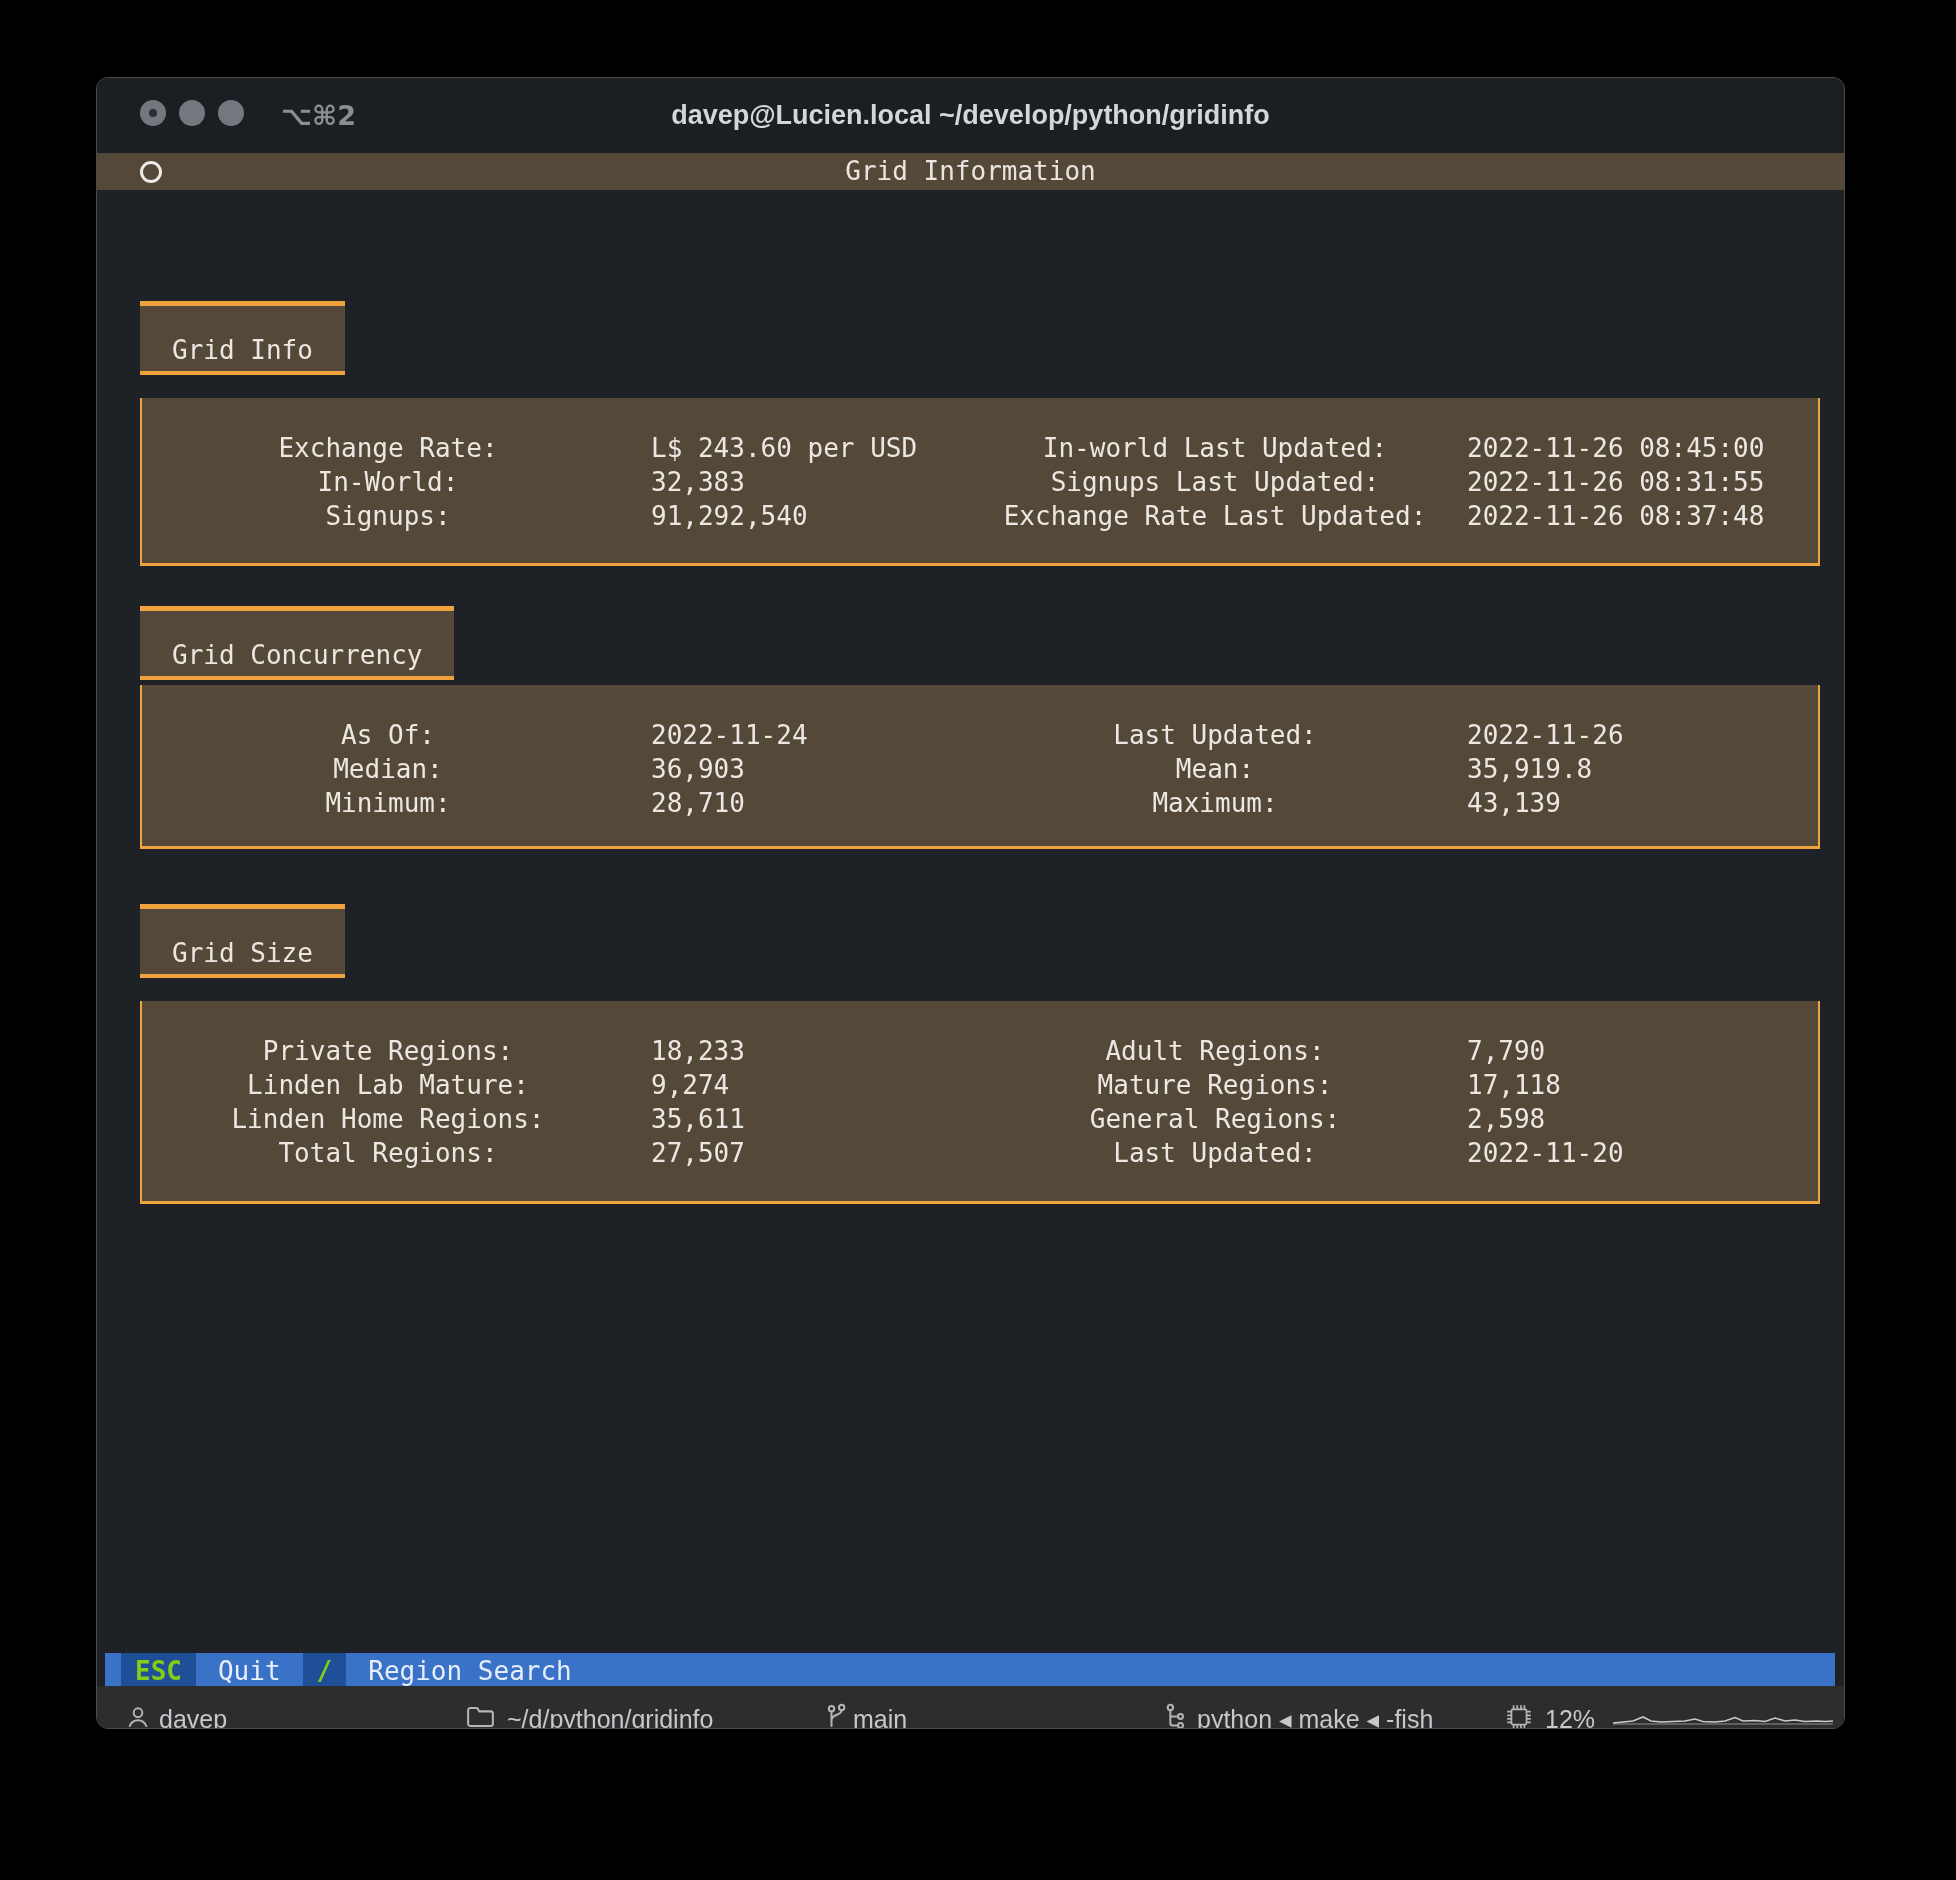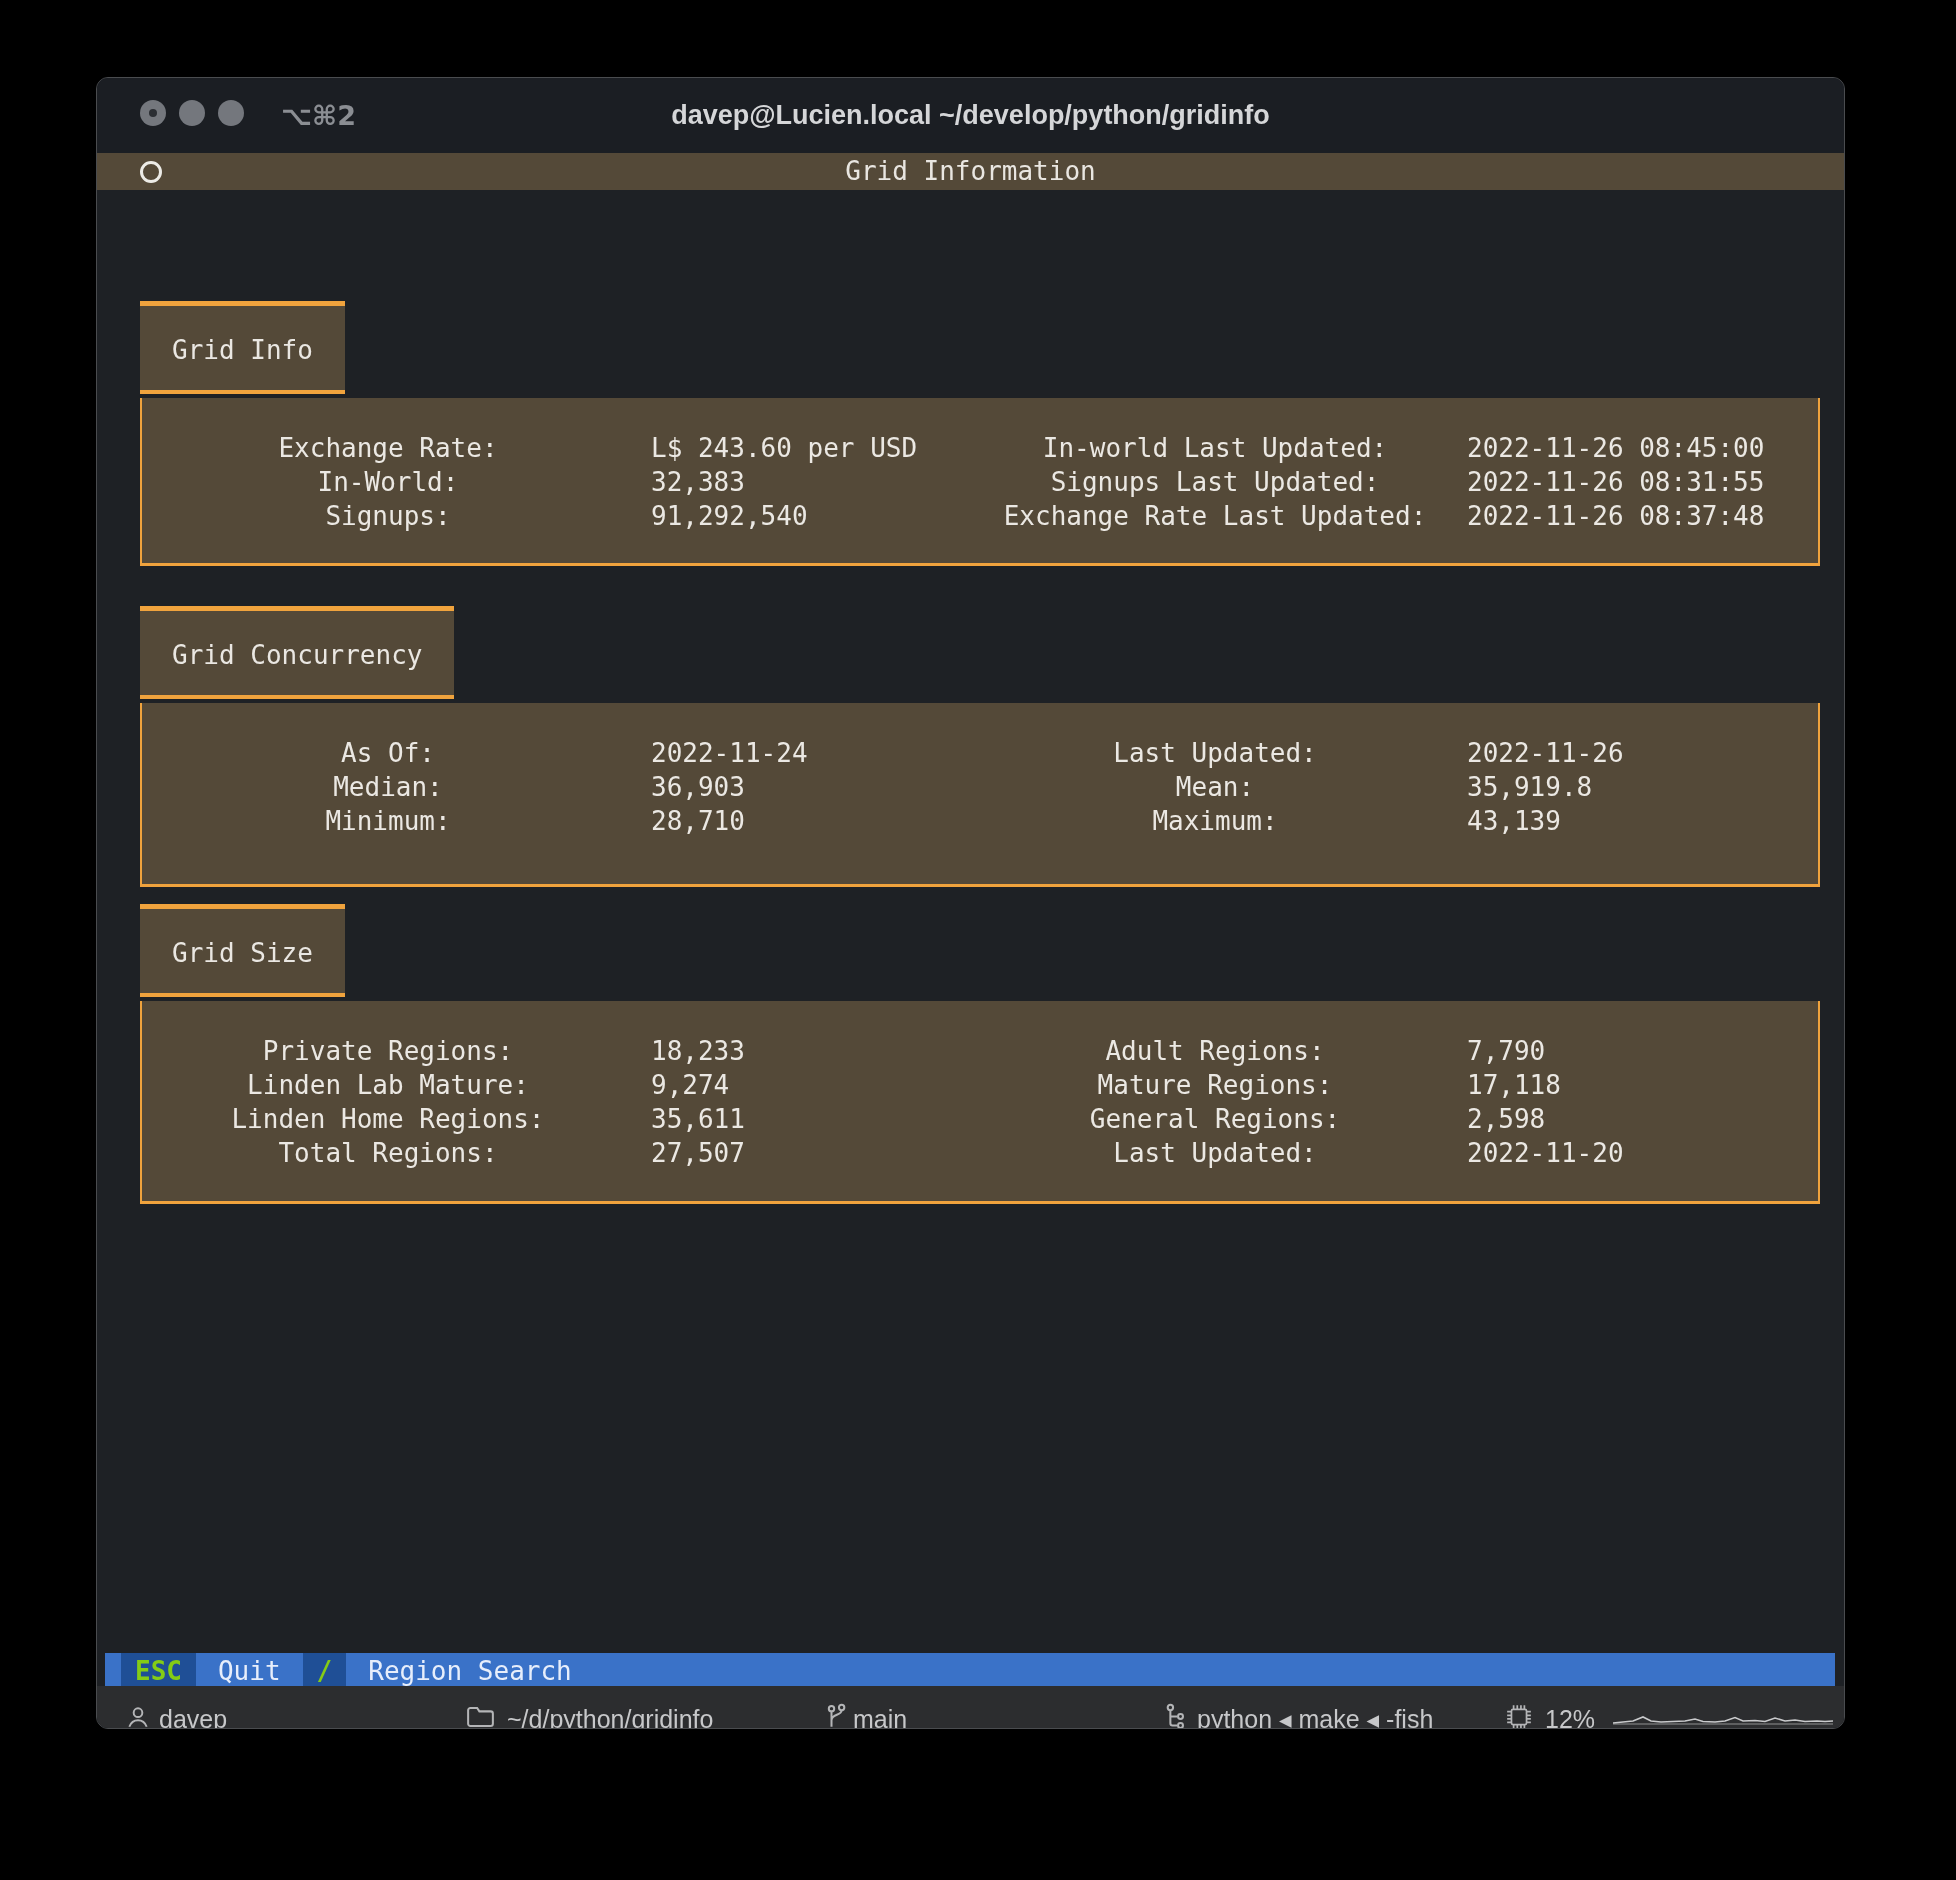--- a/index.html
+++ b/index.html
@@ -19,32 +19,32 @@
              color:#d5d6d8;font-weight:bold;font-size:27px;}
 
   
   .tui{position:absolute;left:0;top:75px;right:0;bottom:0;background:#1e2125;
        font-family:"DejaVu Sans Mono","Liberation Mono",monospace;font-size:26px;color:#ebe8e3;}
 
   .app-header{position:absolute;left:0;top:0;right:0;height:37px;background:#544938;}
   .hdr-icon{position:absolute;left:43px;top:8px;width:16px;height:16px;border:3px solid #ecebe6;border-radius:50%;}
   .hdr-title{position:absolute;left:0;right:0;top:0;height:37px;line-height:37px;text-align:center;color:#e9e6e1;}
 
-  .tab{position:absolute;left:43px;height:93px;box-sizing:border-box;background:#544938;
+  .tab{position:absolute;left:43px;height:74px;box-sizing:border-box;background:#544938;
        border-top:5px solid #f0a33d;border-bottom:4px solid #f0a33d;
        line-height:88px;padding:0 32px;color:#eae7e2;}
   .tab1{top:148px;}
   .tab2{top:453px;}
   .tab3{top:751px;}
 
   .panel{position:absolute;left:43px;width:1680px;box-sizing:border-box;background:#544938;
          border-left:2px solid #f0a33d;border-right:2px solid #f0a33d;border-bottom:3px solid #f0a33d;
          overflow:hidden;}
   .panel1{top:245px;height:168px;}
-  .panel2{top:550px;height:184px;}
+  .panel2{top:532px;height:164px;}
   .panel3{top:848px;height:203px;}
 
   .col{position:absolute;top:33px;}
   .col.left{left:0;}
   .col.right{left:838px;}
   .prow{display:flex;line-height:34px;white-space:pre;}
   .plbl{font-weight:normal;text-align:center;margin-right:17px;}
   .col.left  .plbl{width:492px;}
   .col.right .plbl{width:470px;}
   .pval{text-align:left;}

